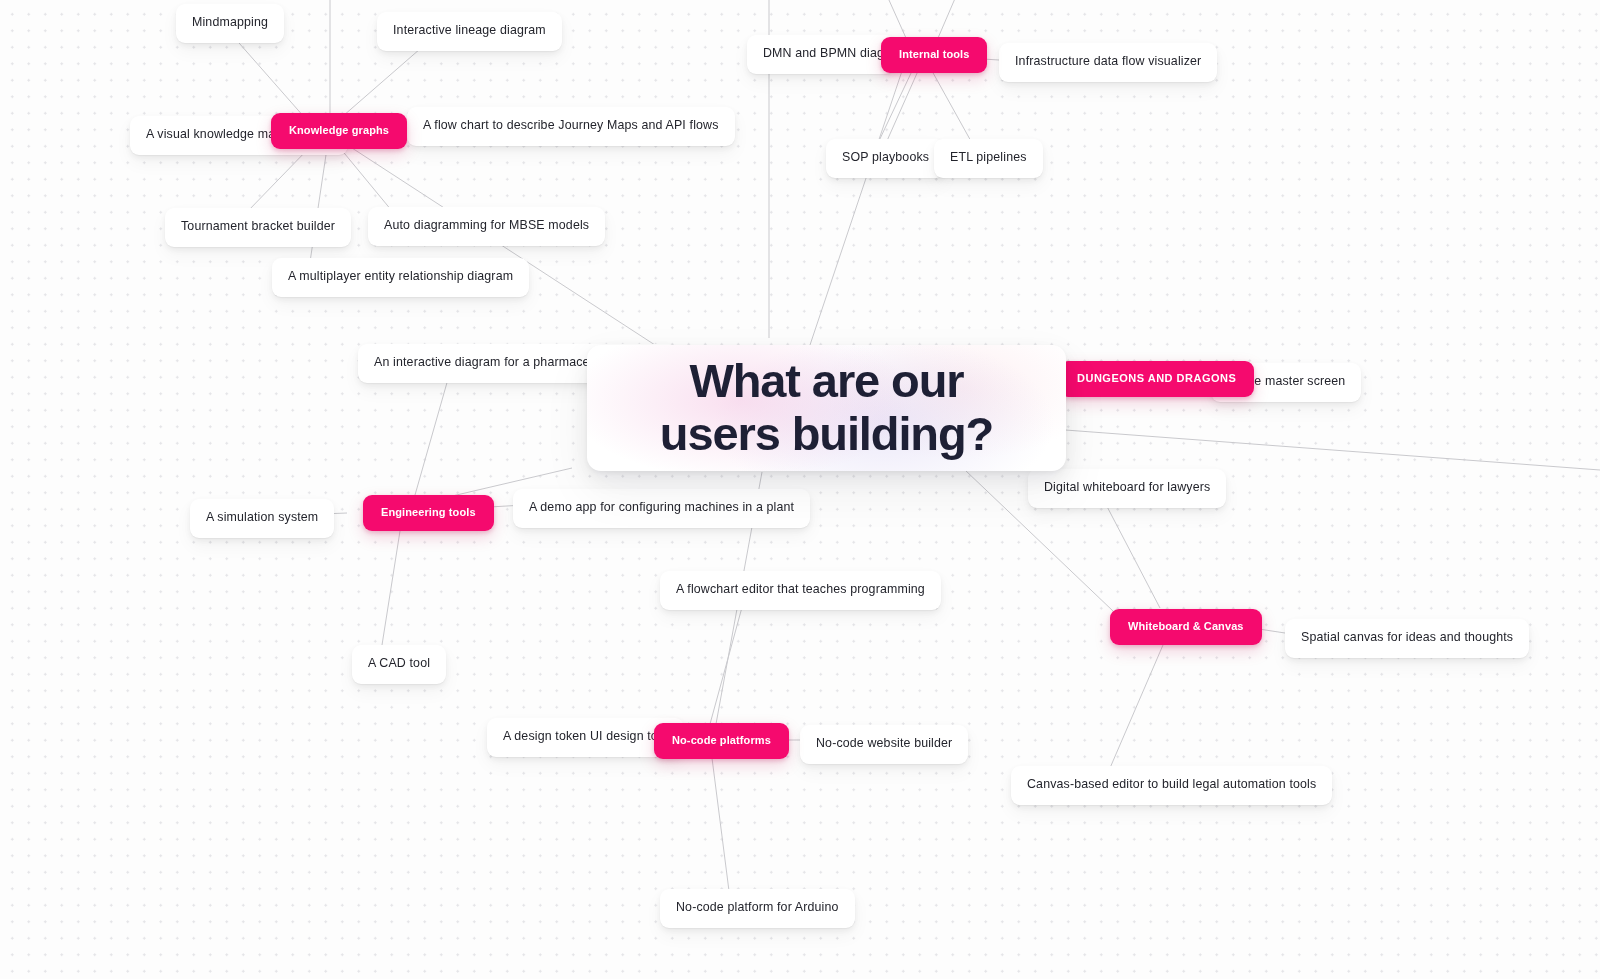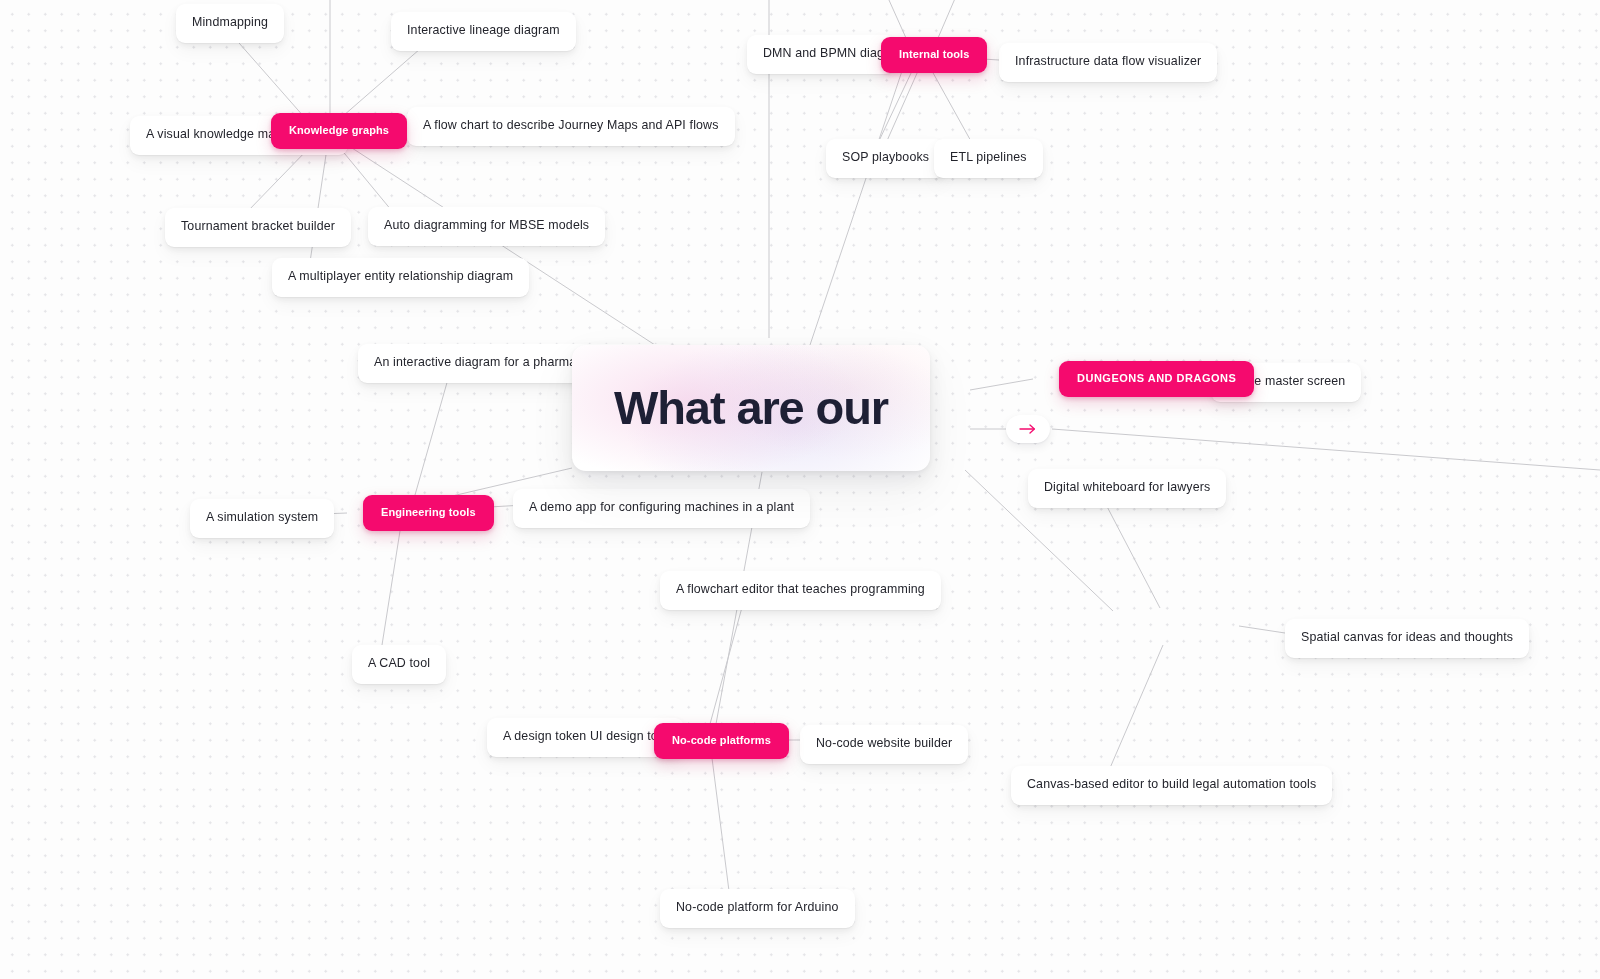--- a/index.html
+++ b/index.html
@@ -164,24 +164,25 @@
       <line x1="1113" y1="611" x2="965" y2="470"></line>
 
       <line x1="710" y1="724" x2="744" y2="600"></line>
       <line x1="716" y1="724" x2="762" y2="472"></line>
       <line x1="654" y1="736" x2="630" y2="734"></line>
       <line x1="765" y1="740" x2="800" y2="740"></line>
       <line x1="712" y1="758" x2="729" y2="891"></line>
     </g>
   </svg>
 
-  <div class="hero" style="left:572px; top:345px; width:358px; height:126px;">
+  <div class="hero" style="left:587px; top:345px; width:479px; height:126px;">
     <div class="hero-glow"></div>
     <div class="hero-title">
       <span>What are our</span>
+      <span class="l2">users building?</span>
     </div>
   </div>
 
   <div class="pill" style="left:1006px; top:415px;">
     <svg width="18" height="12" viewBox="0 0 18 12">
       <path d="M1 6 H15" stroke="#f50a6e" stroke-width="1.3" fill="none" stroke-linecap="round"></path>
       <path d="M11 2 L15.4 6 L11 10" stroke="#f50a6e" stroke-width="1.3" fill="none" stroke-linecap="round" stroke-linejoin="round"></path>
     </svg>
   </div>
 
@@ -194,30 +195,33 @@
   </div>
 
   <div class="node cat upper" style="left:1033px; top:361px;margin-left:26px;">
     <span>DUNGEONS AND DRAGONS</span>
   </div>
 
   <div class="node cat" style="left:363px; top:495px;">
     <span>Engineering tools</span>
   </div>
 
+  <div class="node cat" style="left:1110px; top:609px;">
+    <span>Whiteboard &amp; Canvas</span>
+  </div>
 
   <div class="node cat" style="left:654px; top:723px;">
     <span>No-code platforms</span>
   </div>
 
   <div class="node leaf" style="left:176px; top:4px;">
     <span>Mindmapping</span>
   </div>
 
-  <div class="node leaf" style="left:391px; top:12px;">
+  <div class="node leaf" style="left:377px; top:12px;">
     <span>Interactive lineage diagram</span>
   </div>
 
   <div class="node leaf" style="left:130px; top:116px; z-index:4;">
     <span>A visual knowledge management</span>
   </div>
 
   <div class="node leaf" style="left:165px; top:208px;">
     <span>Tournament bracket builder</span>
   </div>

